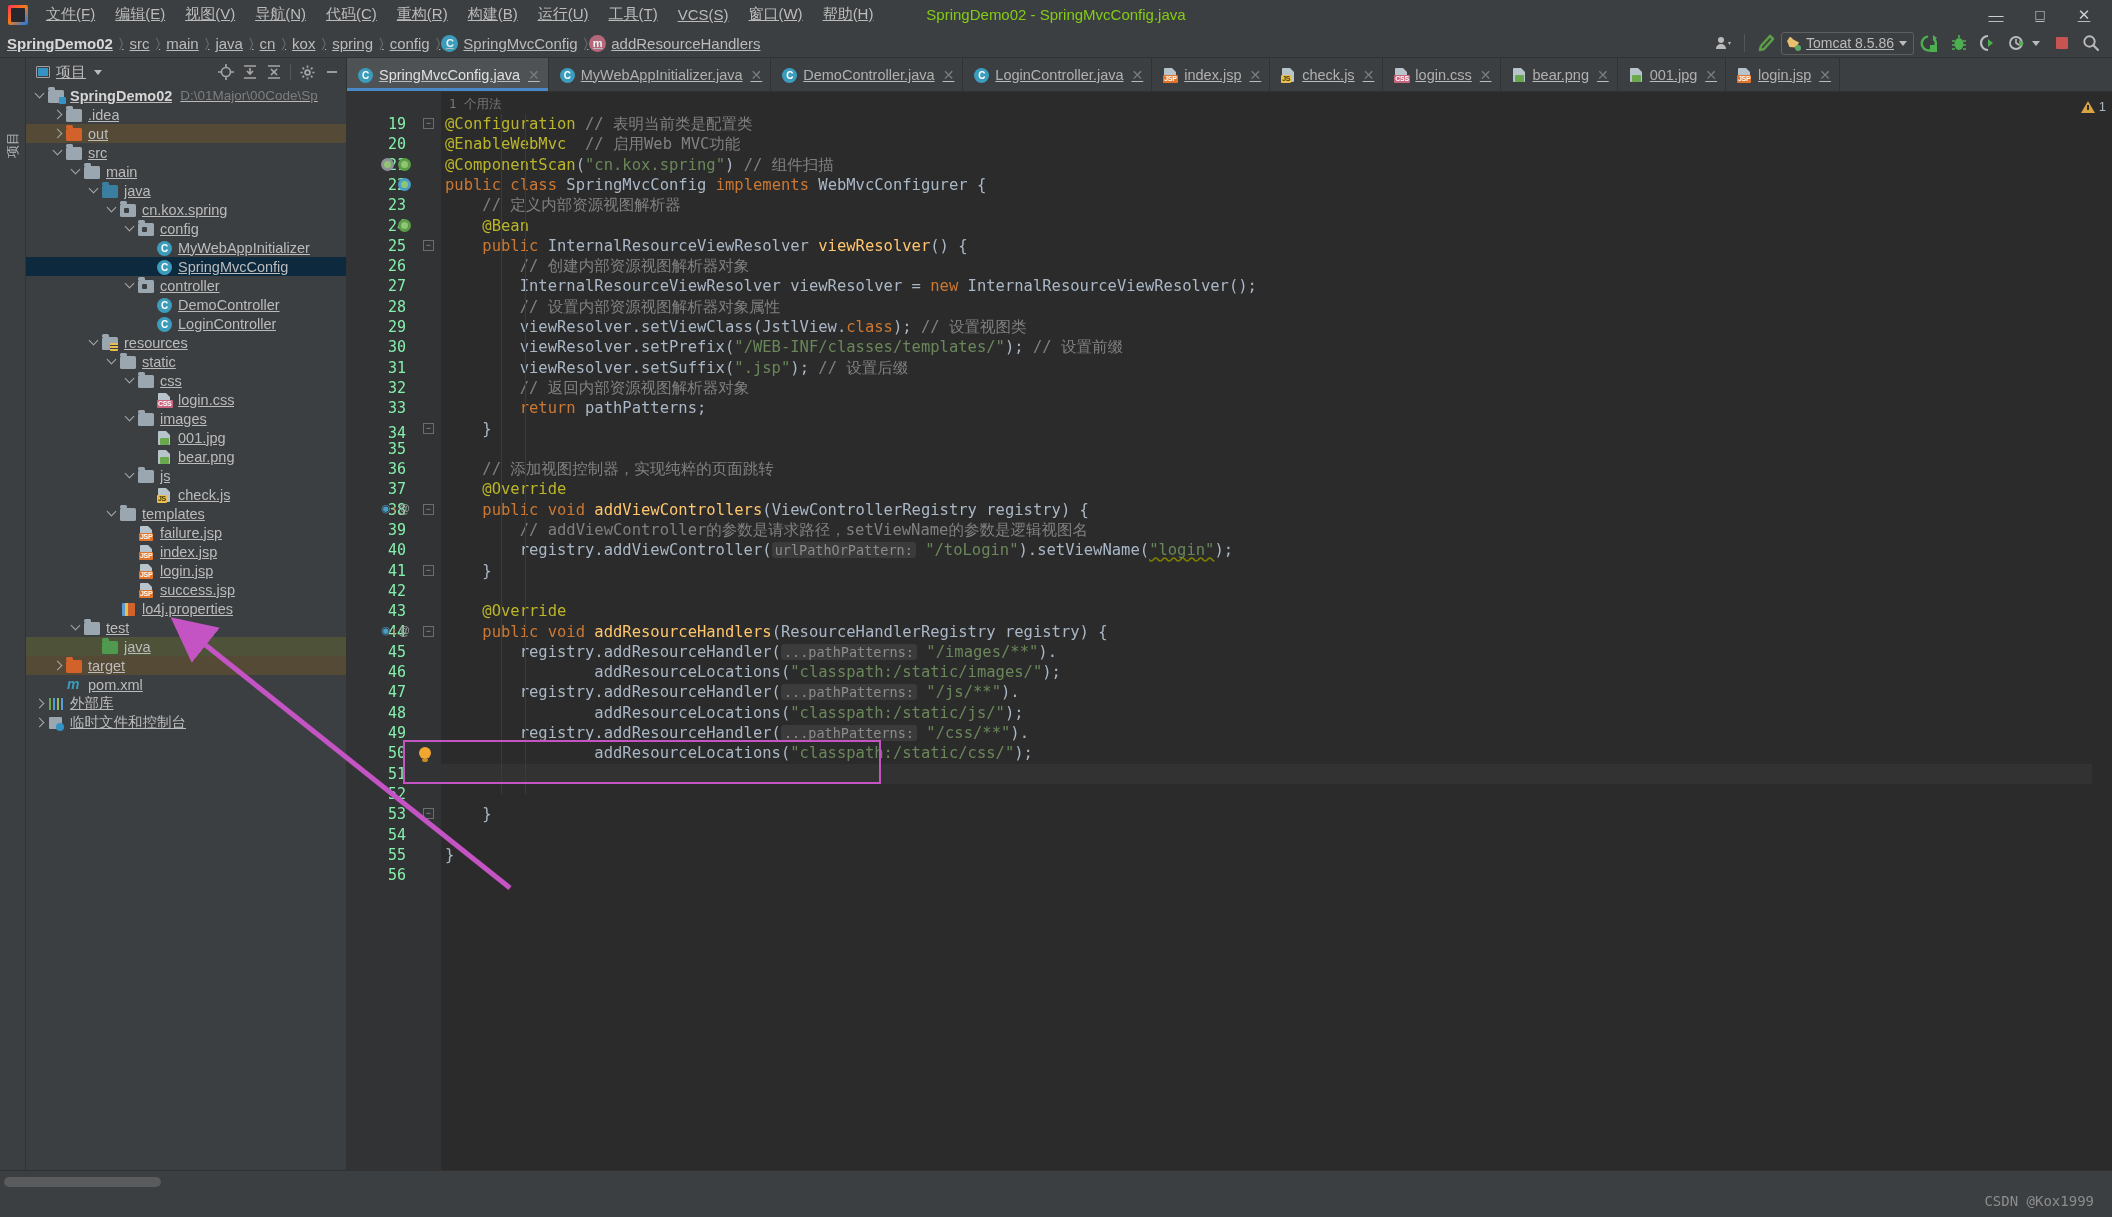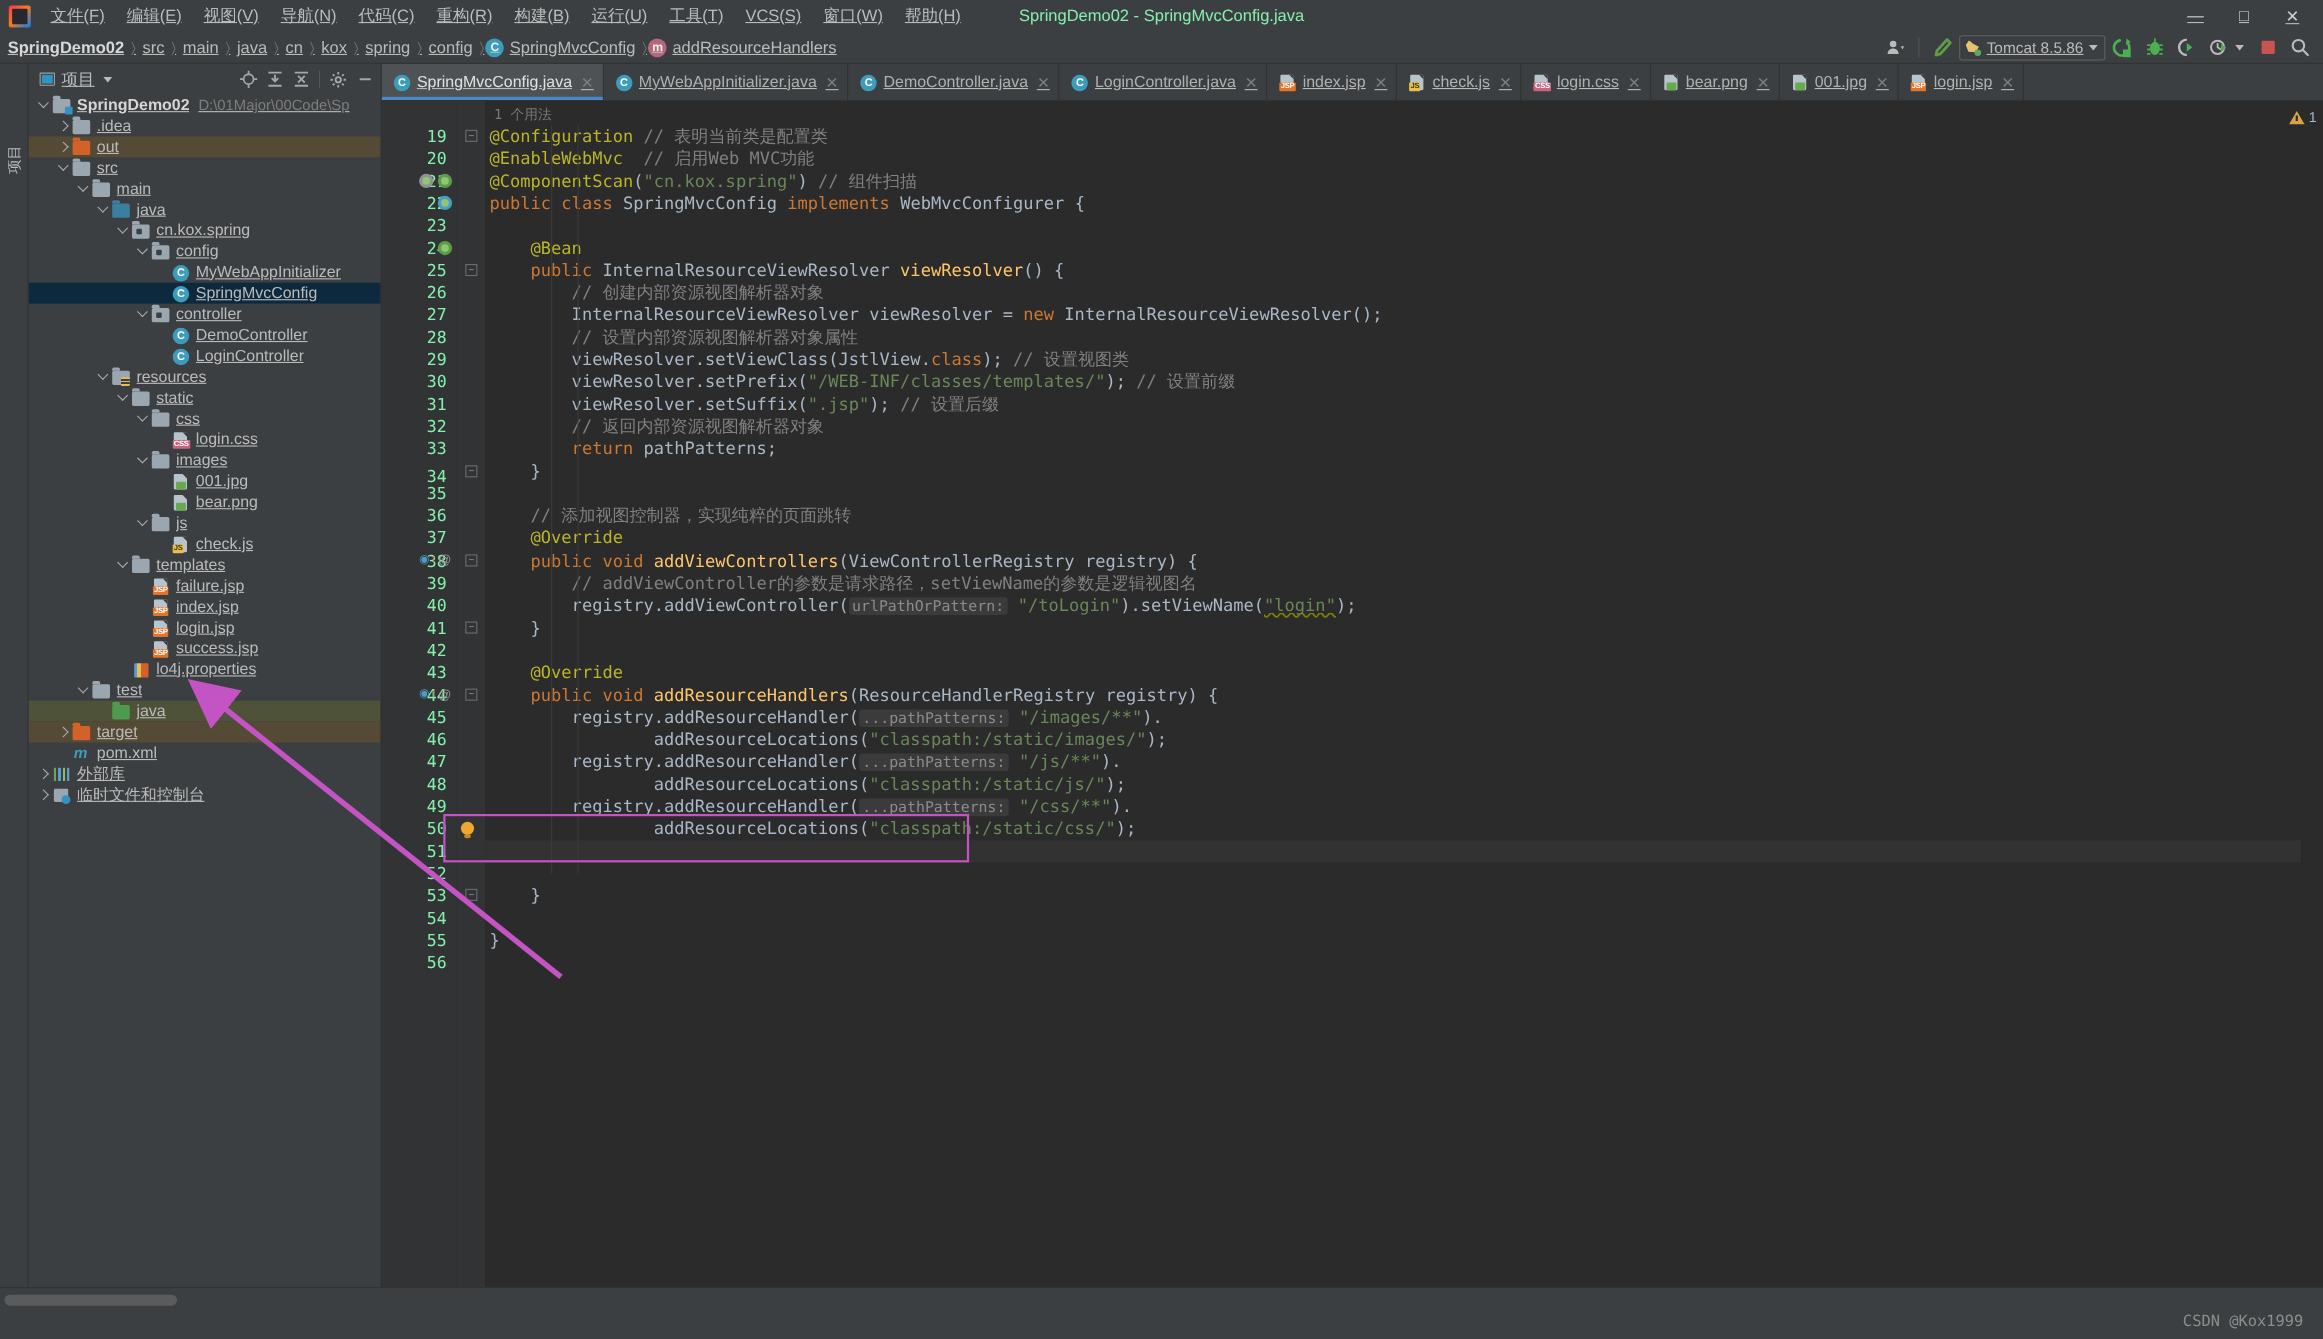--- a/index.html
+++ b/index.html
@@ -25,21 +25,21 @@
   .ij-logo::after {
     content: ""; position: absolute; left: 3px; top: 3px; right: 3px; bottom: 3px;
     background: #27282e; border-radius: 1px;
   }
   .menu-item {
     font-size: 15px; color: #bbbbbb; padding: 2px 10px; white-space: nowrap;
     letter-spacing: 0px;
   }
   .win-title {
     position: absolute; left: 0; right: 0; text-align: center;
-    font-size: 15px; color: #86efac; pointer-events: none;
+    font-size: 15px; color: #84cc16; pointer-events: none;
   }
   .win-btns { margin-left: auto; display: flex; align-items: center; padding-right: 6px; }
   .win-btn { width: 44px; height: 28px; display: flex; align-items: center; justify-content: center; color: #cfcfcf; font-size: 15px;}
 
   
   .toolbar {
     height: 29px; background: #3c3f41; display: flex; align-items: center;
     border-bottom: 1px solid #323232; flex: 0 0 29px; padding-left: 2px;
   }
   .crumbs { display: flex; align-items: center; font-size: 15px; color: #a9b7c6; }
@@ -811,20 +811,21 @@
             <span class="fold-mark" style="left: 8px; top: 533.5px;">−</span>
             <span class="bulb" style="left: 4px; top: 655.3px;"></span>
             <span class="fold-mark" style="left: 8px; top: 716.2px;">−</span>
           </div>
         <div class="code" id="code">
             <div class="usage-note" style="position: absolute; left: 8px; top: 2px;">1 个用法</div>
             <div class="cl" style="position: absolute; left: 0px; right: 0px; top: 22px;"><span class="txt"></span><span class="ann">@Configuration</span><span class="txt"> </span><span class="cmt">// 表明当前类是配置类</span></div>
             <div class="cl" style="position: absolute; left: 0px; right: 0px; top: 42.3px;"><span class="txt"></span><span class="ann">@EnableWebMvc</span><span class="txt">  </span><span class="cmt">// 启用Web MVC功能</span></div>
             <div class="cl" style="position: absolute; left: 0px; right: 0px; top: 62.6px;"><span class="txt"></span><span class="ann">@ComponentScan</span><span class="txt">(</span><span class="str">"cn.kox.spring"</span><span class="txt">) </span><span class="cmt">// 组件扫描</span></div>
             <div class="cl" style="position: absolute; left: 0px; right: 0px; top: 82.9px;"><span class="txt"></span><span class="kw">public class </span><span class="txt">SpringMvcConfig </span><span class="kw">implements </span><span class="txt">WebMvcConfigurer {</span></div>
+            <div class="cl" style="position: absolute; left: 0px; right: 0px; top: 103.2px;"><span class="txt">    </span><span class="cmt">// 定义内部资源视图解析器</span></div>
             <div class="cl" style="position: absolute; left: 0px; right: 0px; top: 123.5px;"><span class="txt">    </span><span class="ann">@Bean</span></div>
             <div class="cl" style="position: absolute; left: 0px; right: 0px; top: 143.8px;"><span class="txt">    </span><span class="kw">public </span><span class="txt">InternalResourceViewResolver </span><span class="fn">viewResolver</span><span class="txt">() {</span></div>
             <div class="cl" style="position: absolute; left: 0px; right: 0px; top: 164.1px;"><span class="txt">        </span><span class="cmt">// 创建内部资源视图解析器对象</span></div>
             <div class="cl" style="position: absolute; left: 0px; right: 0px; top: 184.4px;"><span class="txt">        </span><span class="txt">InternalResourceViewResolver viewResolver = </span><span class="kw">new </span><span class="txt">InternalResourceViewResolver();</span></div>
             <div class="cl" style="position: absolute; left: 0px; right: 0px; top: 204.7px;"><span class="txt">        </span><span class="cmt">// 设置内部资源视图解析器对象属性</span></div>
             <div class="cl" style="position: absolute; left: 0px; right: 0px; top: 225px;"><span class="txt">        </span><span class="txt">viewResolver.setViewClass(JstlView.</span><span class="kw">class</span><span class="txt">); </span><span class="cmt">// 设置视图类</span></div>
             <div class="cl" style="position: absolute; left: 0px; right: 0px; top: 245.3px;"><span class="txt">        </span><span class="txt">viewResolver.setPrefix(</span><span class="str">"/WEB-INF/classes/templates/"</span><span class="txt">); </span><span class="cmt">// 设置前缀</span></div>
             <div class="cl" style="position: absolute; left: 0px; right: 0px; top: 265.6px;"><span class="txt">        </span><span class="txt">viewResolver.setSuffix(</span><span class="str">".jsp"</span><span class="txt">); </span><span class="cmt">// 设置后缀</span></div>
             <div class="cl" style="position: absolute; left: 0px; right: 0px; top: 285.9px;"><span class="txt">        </span><span class="cmt">// 返回内部资源视图解析器对象</span></div>
             <div class="cl" style="position: absolute; left: 0px; right: 0px; top: 306.2px;"><span class="txt">        </span><span class="kw">return </span><span class="txt">pathPatterns;</span></div>

